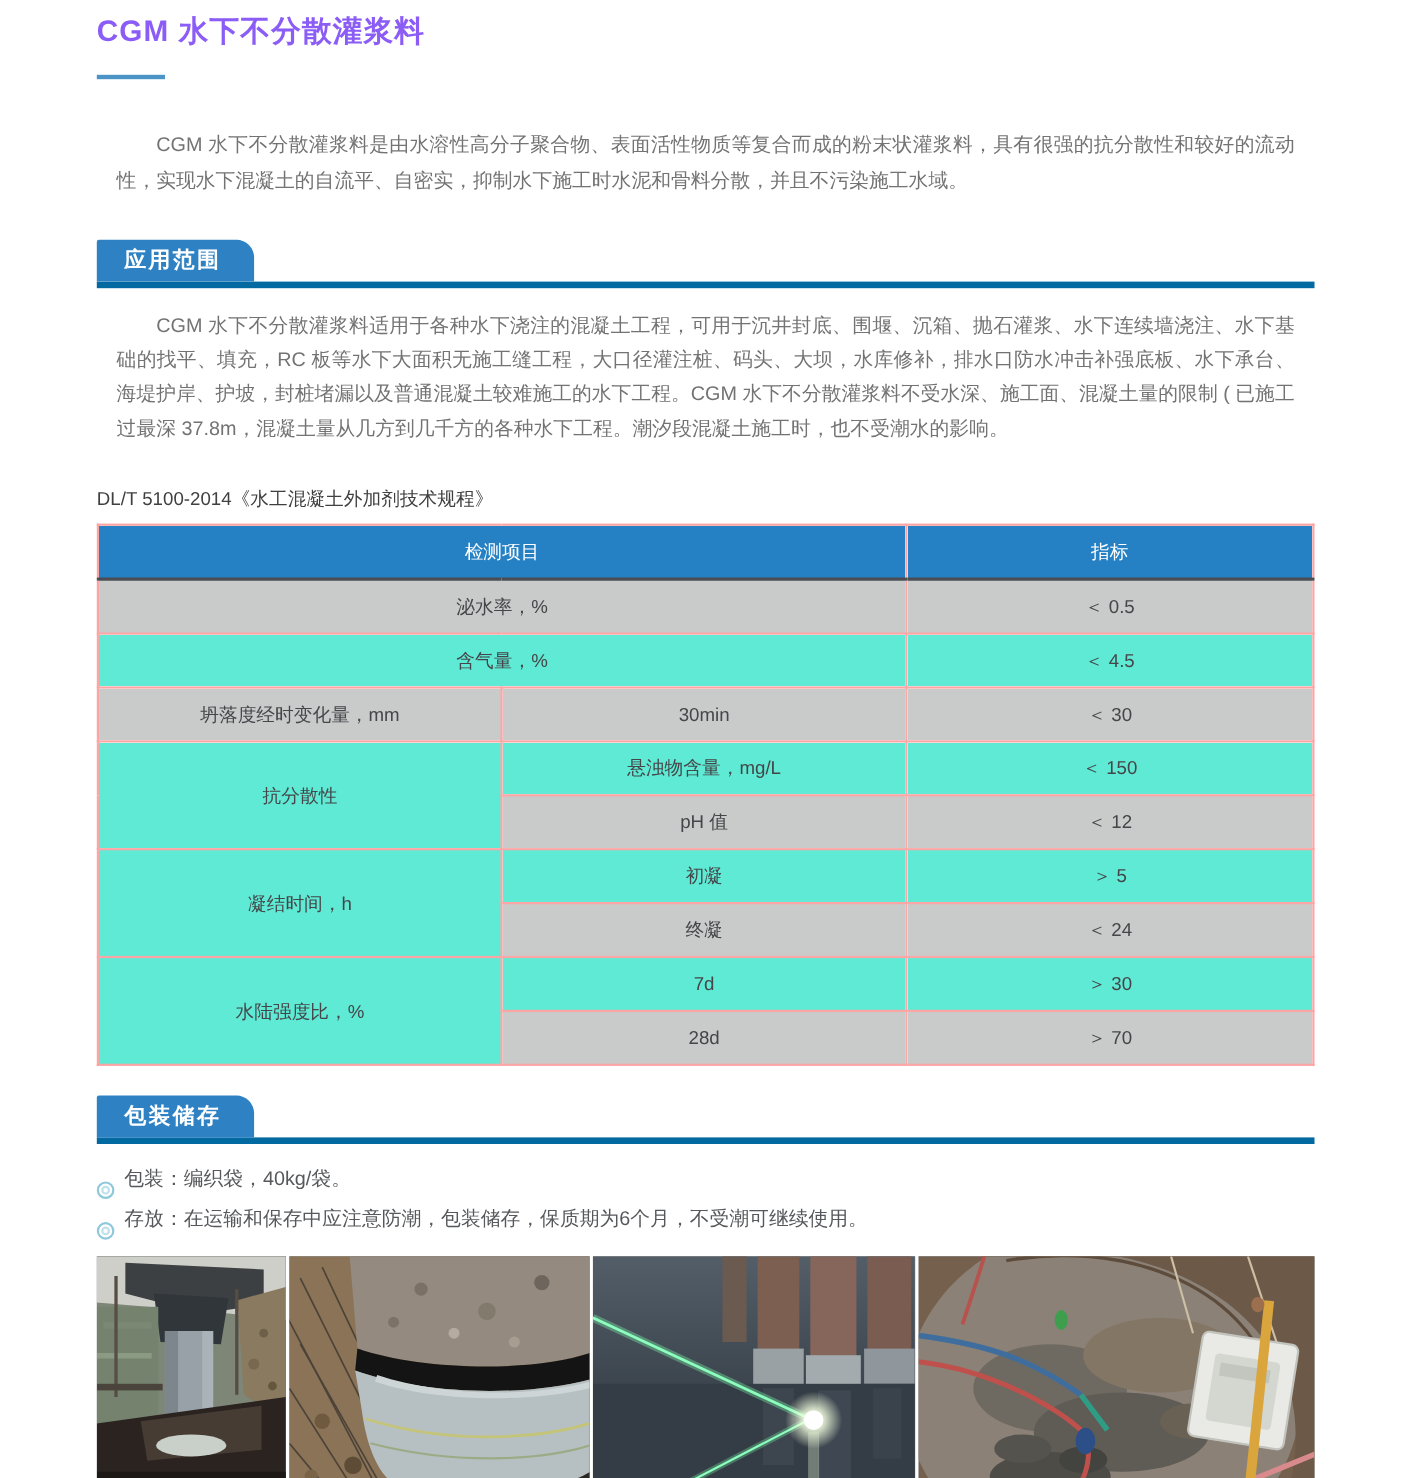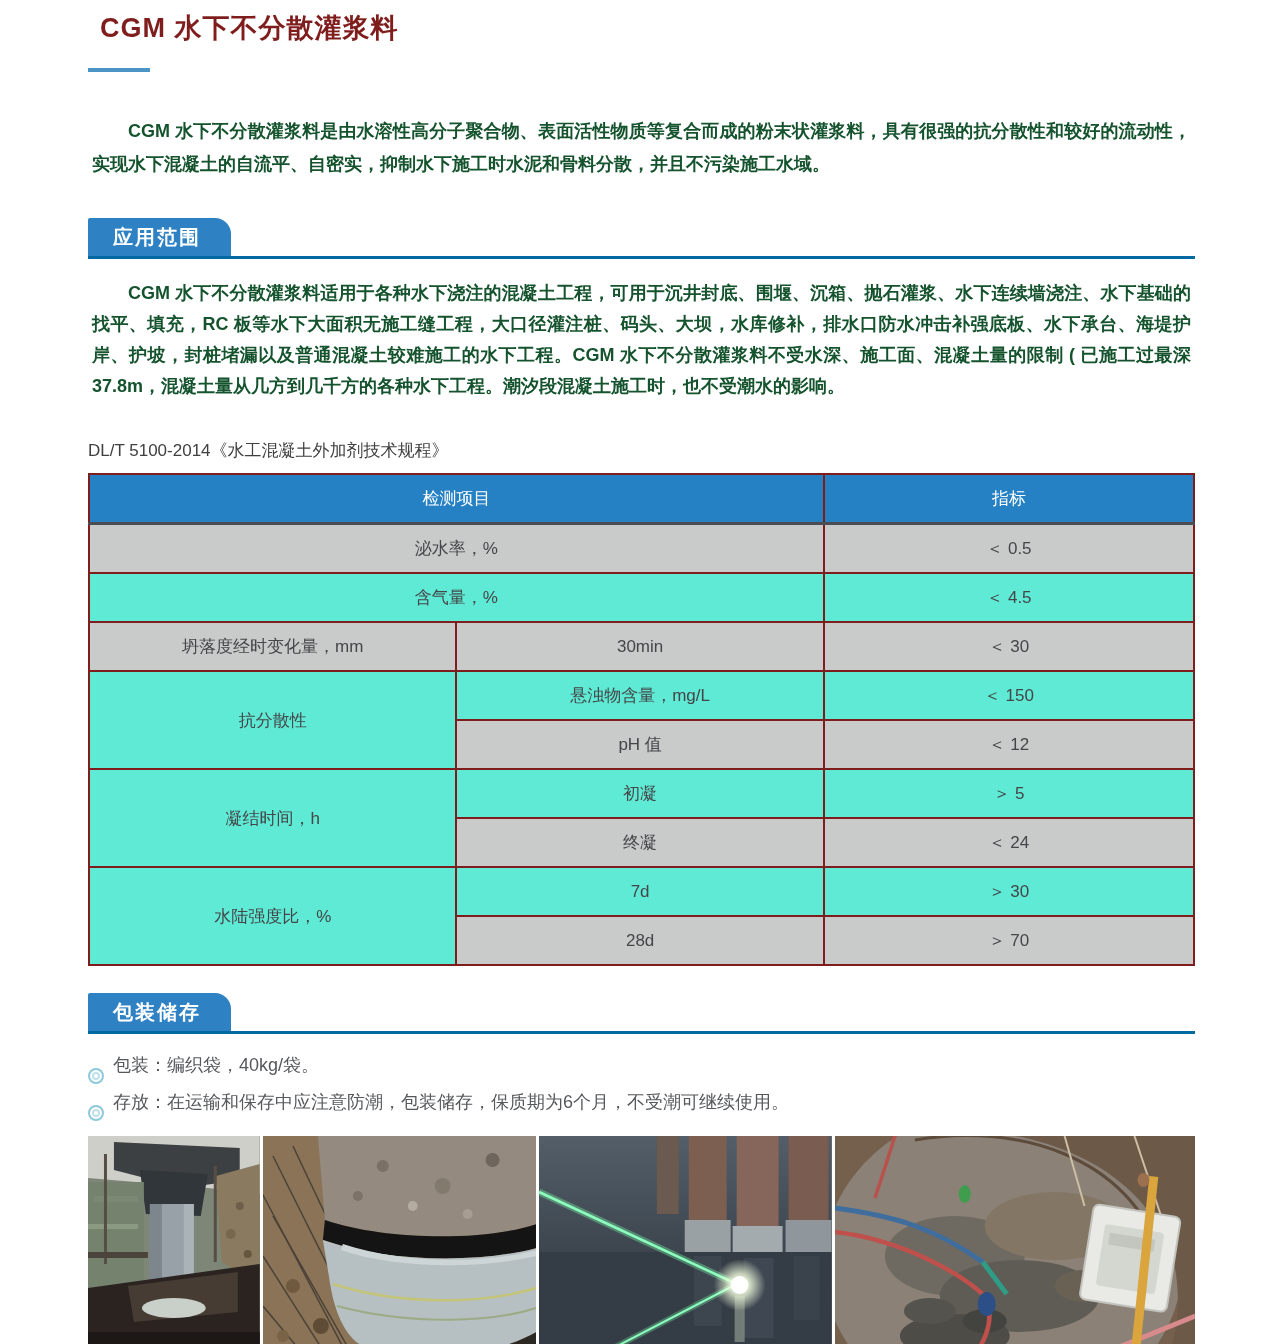--- a/index.html
+++ b/index.html
@@ -8,48 +8,47 @@
     width: 1280px; height: 1344px;
     background: #ffffff;
     font-family: "Liberation Sans", "DejaVu Sans", sans-serif;
     color: #56585b;
     overflow: hidden;
   }
   .page { padding: 8px 85px 0 88px; }
 
   
   .doc-title {
-    margin: 2px 12px 0;
+    margin: 2px 0 0;
     font-size: 27px;
     font-weight: 700;
-    color: #7f1d1d;
+    color: #8b5cf6;
     letter-spacing: 1px;
   }
   .title-underline {
     width: 62px; height: 4px;
     background: #4a94c6;
     margin-top: 22px;
   }
 
   
   .para {
-    margin: 4px;
+    margin: 18px;
     font-size: 18px;
     line-height: 33px;
-    color: #14532d;
+    color: #737373;
     text-indent: 2em;
     text-align: justify;
-    font-weight: bold;
   }
   .intro-para { margin-top: 43px; }
   .app-para   { margin-top: 19px; line-height: 31px; }
 
   
   .sec-head {
-    border-bottom: 3px solid #0369a1;
+    border-bottom: 6px solid #0369a1;
     line-height: 0;
     font-size: 0;
   }
   .sec-badge {
     display: inline-block;
     background: #2e82c4;
     color: #ffffff;
     font-size: 20px;
     font-weight: 700;
     line-height: 1;
@@ -70,21 +69,21 @@
   }
 
   
   table.perf {
     width: 100%;
     margin-top: 11px;
     border-collapse: collapse;
     table-layout: fixed;
   }
   .perf th, .perf td {
-    border: 2px solid #7f1d1d;
+    border: 2px solid #fca5a5;
     text-align: center;
     vertical-align: middle;
     font-size: 17px;
     color: #454649;
     padding: 12px;
     height: 33px;
     overflow: hidden;
   }
   .perf thead th {
     background: #2581c4;

